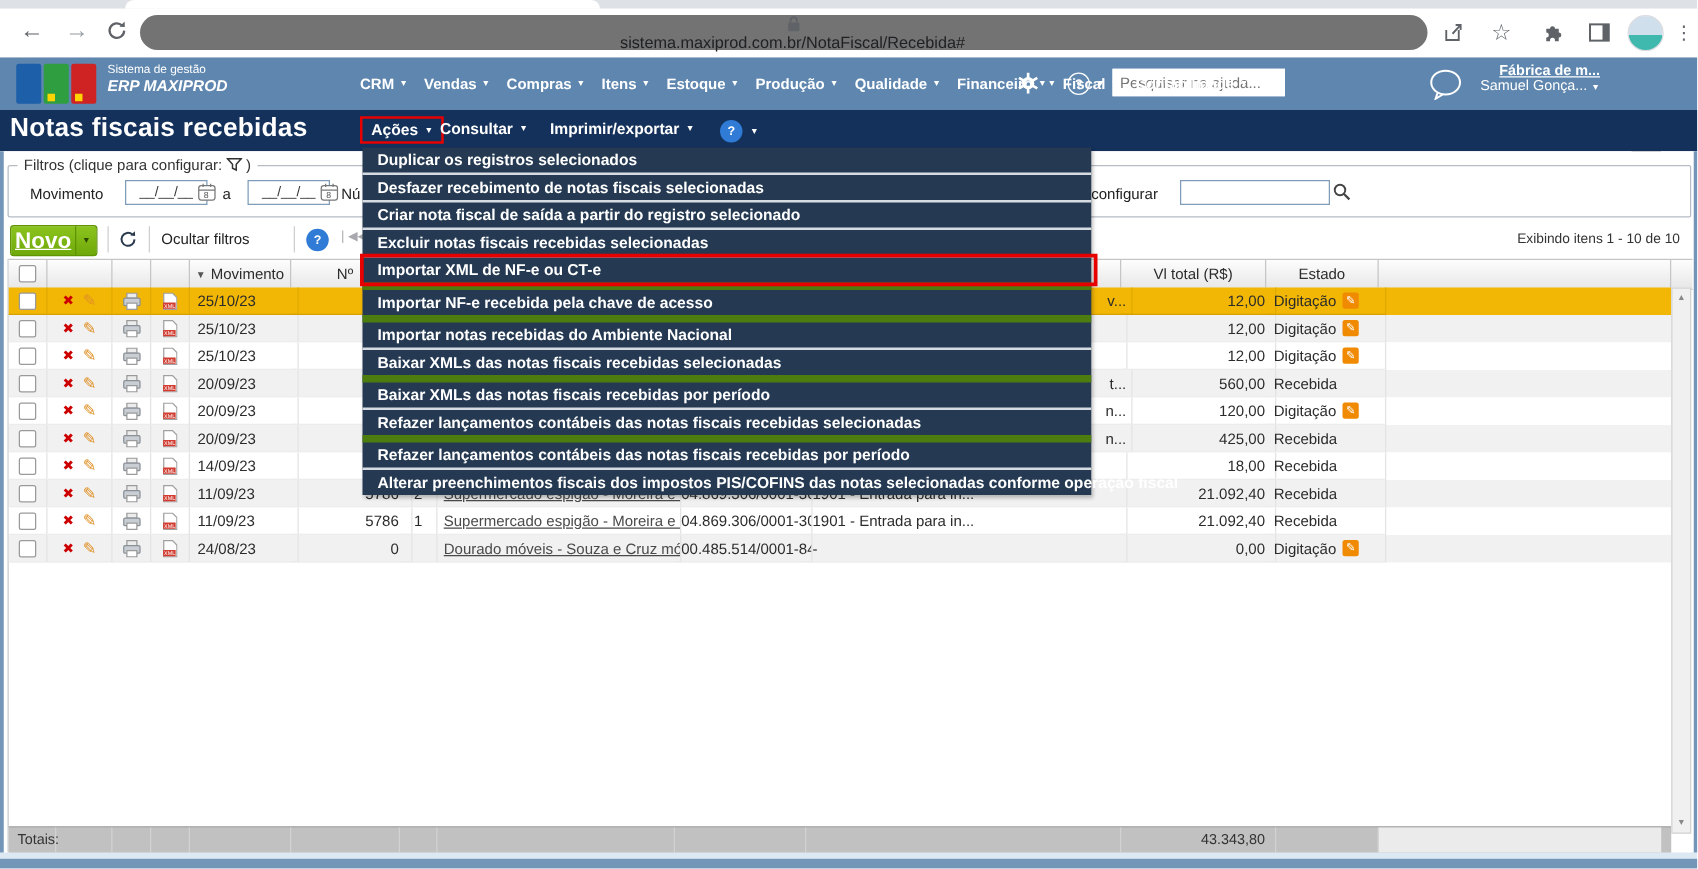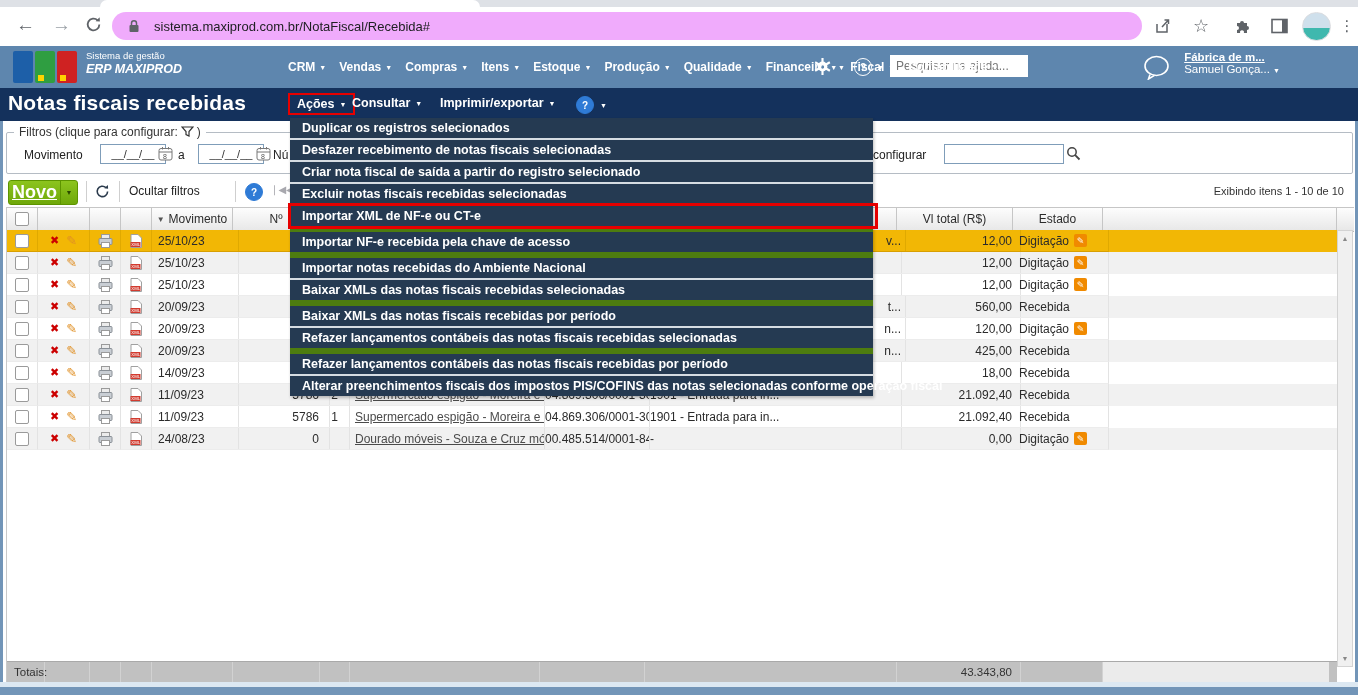--- a/index.html
+++ b/index.html
@@ -5,21 +5,21 @@
   html,body{margin:0;padding:0;background:#fff;}
   .screen{position:relative;width:1358px;height:695px;overflow:hidden;
     font-family:"Liberation Sans","DejaVu Sans",sans-serif;font-size:12px;color:#2b2b2b;background:#fff;}
   .abs{position:absolute;}
   
   .tabstrip{left:0;top:0;width:1358px;height:7px;background:#dee1e6;}
   .tab{left:100px;top:0;width:380px;height:7px;background:#fff;border-radius:8px 8px 0 0;}
   .browserbar{left:0;top:7px;width:1358px;height:39px;background:#fff;border-bottom:1px solid #e2e4e8;}
   .navbtn{font-size:19px;color:#5f6368;line-height:1;top:8px;}
   .navbtn.disabled{color:#9aa0a6;}
-  .urlpill{left:112px;top:5px;width:1030px;height:28px;background:#f0abfc;border-radius:14px;display:flex;align-items:center;}
+  .urlpill{left:112px;top:5px;width:1030px;height:28px;background:#737373;border-radius:14px;display:flex;align-items:center;flex-direction:column;}
   .urltext{margin-left:14px;font-size:13px;color:#202124;}
   .chromeicon{top:8px;width:22px;height:22px;display:flex;align-items:center;justify-content:center;}
   .star{font-size:18px;color:#5f6368;}
   .dots{font-size:15px;color:#5f6368;letter-spacing:0;}
   .avatar{left:1302px;top:5px;width:27px;height:27px;border-radius:50%;
     background:linear-gradient(180deg,#cfe0ec 55%,#3fb8ae 55%);border:1px solid #dadce0;}
   
   .topbar{left:0;top:46px;width:1358px;height:42px;background:#5e86ae;}
   .logo{left:13px;top:5px;display:flex;gap:2px;}
   .logo .bar{width:20px;height:32px;border-radius:2px;position:relative;}
@@ -31,21 +31,21 @@
   .logotext .l1{font-size:9.5px;}
   .logotext .l2{font-size:12.5px;font-weight:bold;font-style:italic;}
   .mainmenus{left:288px;top:46px;height:42px;display:flex;align-items:center;gap:13px;position:absolute;}
   .mmitem{color:#fff;font-size:12px;font-weight:bold;display:flex;align-items:center;gap:4px;cursor:default;white-space:nowrap;}
   .caret{font-size:7px;line-height:1;}
   .tbicon{color:#fff;}
   .helpcircle{width:16px;height:16px;border-radius:50%;border:1.5px solid #fff;color:#fff;
     font-size:10px;font-weight:bold;display:flex;align-items:center;justify-content:center;}
   .helpsearch{left:890px;top:9px;width:126px;height:20px;border:1px solid #fff;background:#fff;
     font-size:12px;color:#444;padding:0 5px;font-family:inherit;}
-  .company{color:#fff;font-size:11.5px;}
+  .company{color:#fff;font-size:11.5px;text-align:right;}
   .company .ln1{font-weight:bold;text-decoration:underline;}
   .warn{left:1305px;top:55px;}
   
   .titlebar{left:0;top:88px;width:1358px;height:33px;background:#14315c;}
   .pagetitle{left:8px;top:3px;color:#fff;font-size:21px;font-weight:bold;letter-spacing:.2px;}
   .tmenu{color:#fff;font-size:12.5px;font-weight:bold;display:flex;align-items:center;gap:5px;top:8px;}
   .acoesbox{left:288px;top:5px;border:2px solid #e60000;padding:2px 7px;display:flex;align-items:center;gap:5px;
     color:#fff;font-size:12.5px;font-weight:bold;}
   
   .content{left:0;top:121px;width:1358px;height:561px;background:#fff;}

